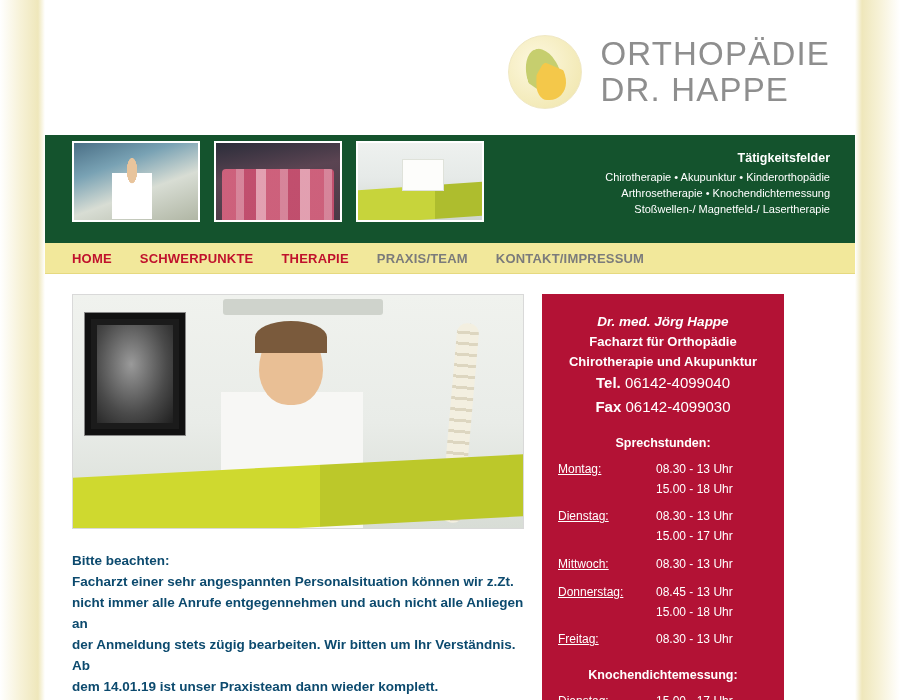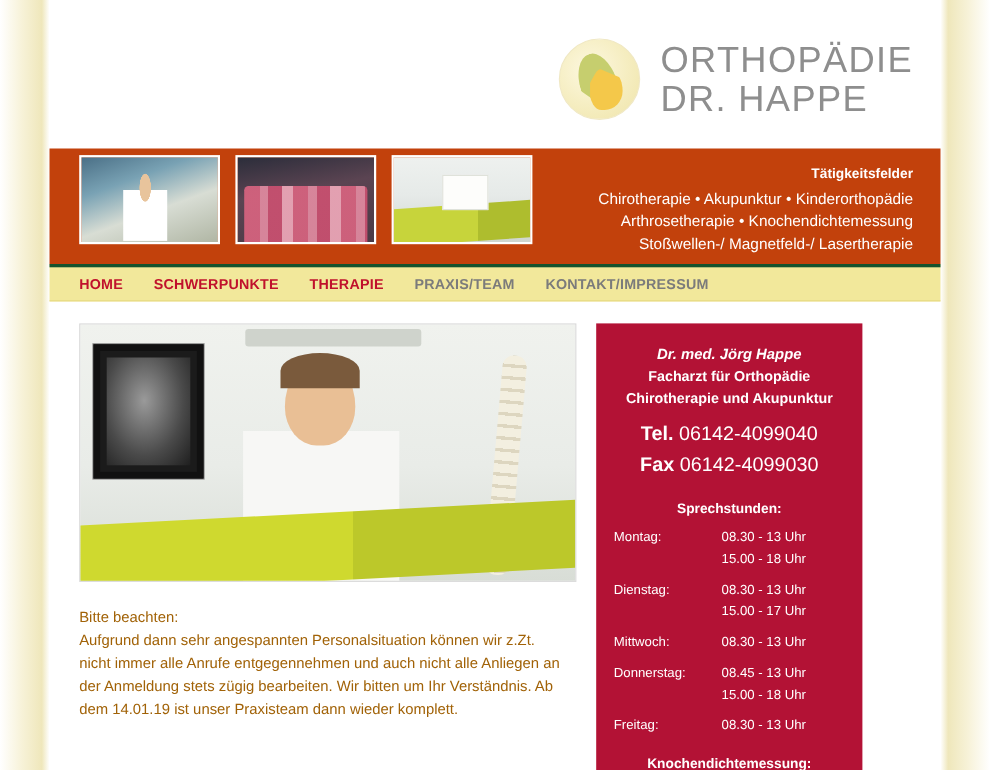--- a/index.html
+++ b/index.html
@@ -73,21 +73,21 @@
     font-size: 33px;
     letter-spacing: 1.2px;
     font-weight: 400;
     white-space: nowrap;
   }
 
   
   .band {
     position: relative;
     height: 105px;
-    background: #c2410c;
+    background: #14532d;
   }
   .band-thumbs {
     position: absolute;
     left: 27px; top: 6px;
     display: flex;
     gap: 14px;
   }
   .thumb {
     width: 128px; height: 81px;
     border: 2px solid #ffffff;
@@ -123,21 +123,21 @@
     right: 25px; top: 16px;
     text-align: right;
     color: #ffffff;
   }
   .band-title {
     font-size: 12.5px;
     font-weight: bold;
     margin-bottom: 5px;
   }
   .band-line {
-    font-size: 14px;
+    font-size: 11px;
     line-height: 1.45;
     white-space: nowrap;
   }
 
   
   .nav {
     height: 34px;
     background: #f2e89b;
     border-top: 3px solid #14532d;
     border-bottom: 1px solid #e6d97f;
@@ -209,22 +209,22 @@
     background: linear-gradient(90deg,#cfd92f 0 55%, #bcc82a 55% 100%);
     transform: skewY(-3deg);
   }
   .hero-photo .lamp {
     position:absolute; left: 150px; top: 4px; width: 160px; height: 16px;
     background: #cfd3cc; border-radius: 3px;
   }
 
   .notice {
     margin-top: 22px;
-    color: #a16207;
-    font-weight: normal;
+    color: #0c4a6e;
+    font-weight: bold;
     font-size: 13.5px;
     line-height: 1.55;
   }
 
   
   .card {
     background: #b31235;
     color: #ffffff;
     padding: 18px 16px 20px 16px;
     width: 242px;
@@ -232,38 +232,37 @@
   .card-head { text-align: center; }
   .card-head div {
     font-weight: bold;
     font-size: 13px;
     line-height: 1.5;
     white-space: nowrap;
   }
   .card-head .name { font-size: 13.5px; font-style: italic; }
   .card-contact {
     text-align: center;
-    margin-top: 10px;
-    font-size: 18px;
+    font-size: 15px;
     line-height: 1.55;
   }
   .card-contact b { font-weight: bold; }
   .card-sub {
     text-align: center;
     font-weight: bold;
     font-size: 12.5px;
     margin-top: 18px;
     margin-bottom: 10px;
   }
   .hours-row {
     display: flex;
     font-size: 12px;
     line-height: 1.65;
   }
-  .hours-day { width: 98px; flex: none; }
+  .hours-day { width: 98px; flex: none; text-decoration: underline; }
   .hours-time { flex: 1; }
   .hours-row.cont .hours-day { visibility: hidden; }
   .hours-gap { height: 8px; }
 </style>
 </head>
 <body>
 
 <div class="page">
   <div class="content">
 
@@ -305,21 +304,21 @@
         <div class="hero-photo">
           <div class="lamp"></div>
           <div class="frame"></div>
           <div class="person"></div>
           <div class="spine"></div>
           <div class="desk"></div>
         </div>
 
         <div class="notice">
           <div>Bitte beachten:</div>
-          <div>Aufgrund dann sehr angespannten Personalsituation können wir z.Zt.</div>
+          <div>Facharzt einer sehr angespannten Personalsituation können wir z.Zt.</div>
           <div>nicht immer alle Anrufe entgegennehmen und auch nicht alle Anliegen an</div>
           <div>der Anmeldung stets zügig bearbeiten. Wir bitten um Ihr Verständnis. Ab</div>
           <div>dem 14.01.19 ist unser Praxisteam dann wieder komplett.</div>
         </div>
 
       </div>
 
       <div class="col-right">
         <div class="card">
           <div class="card-head">

